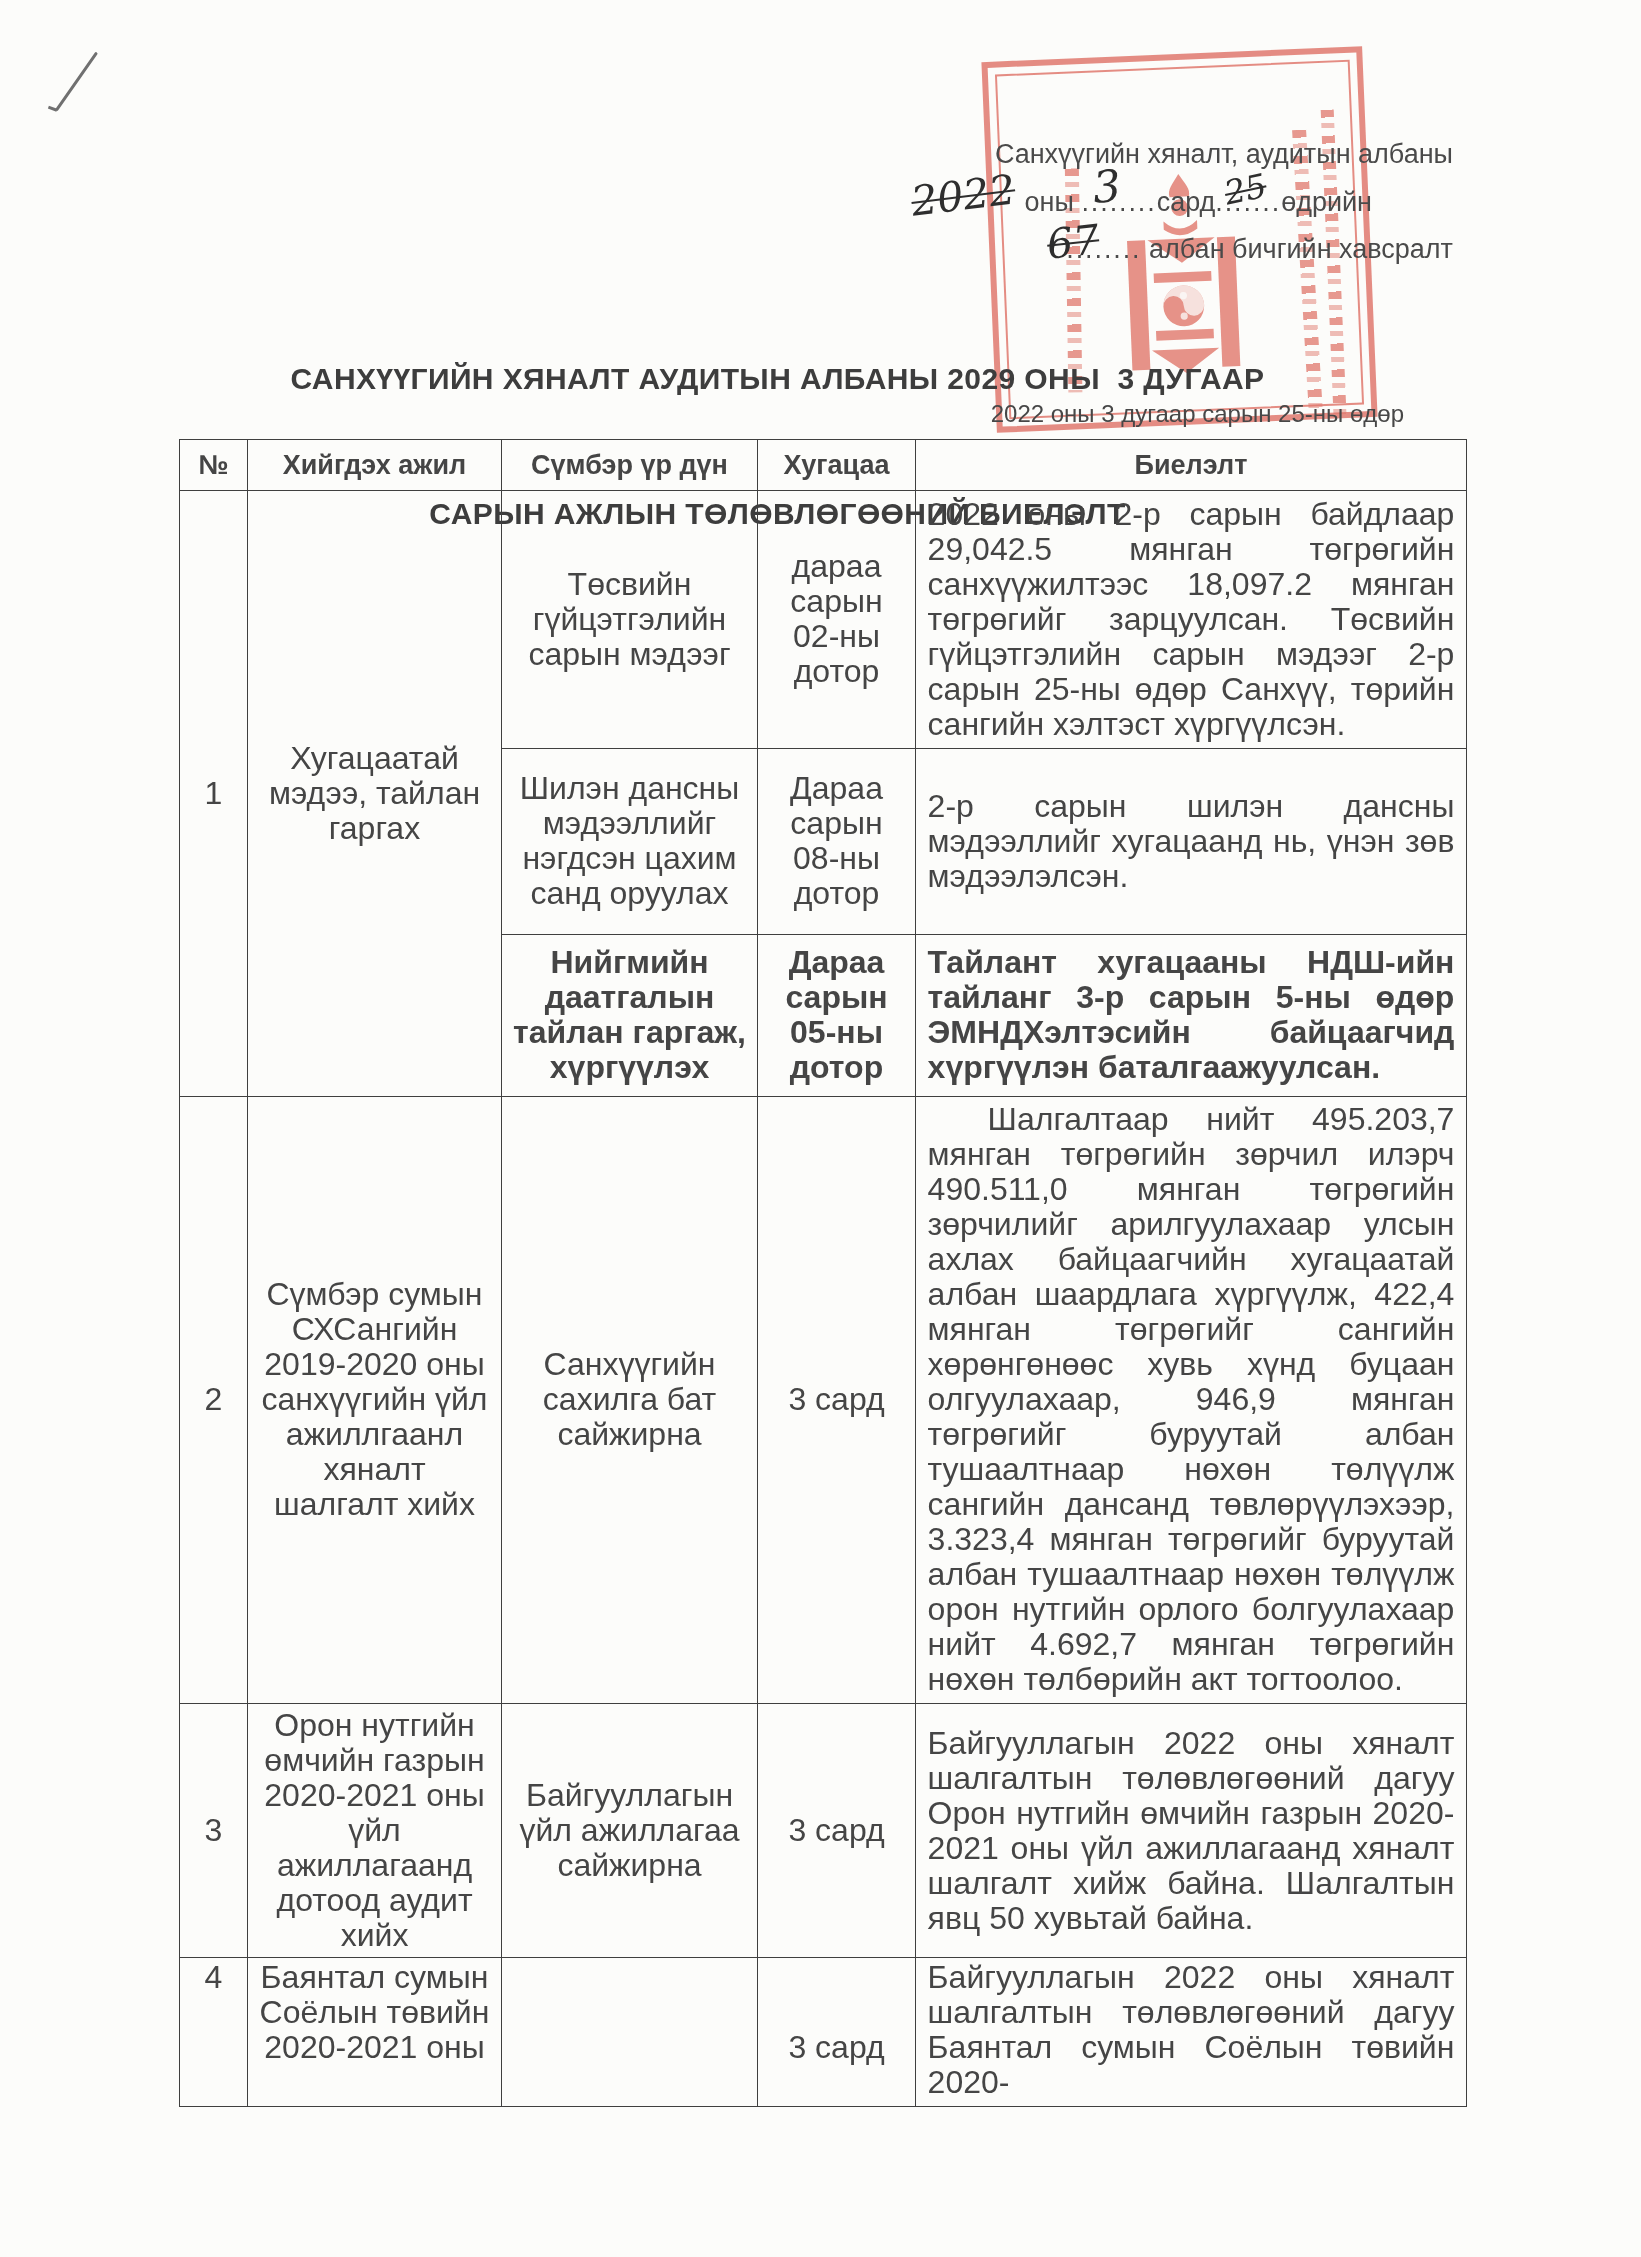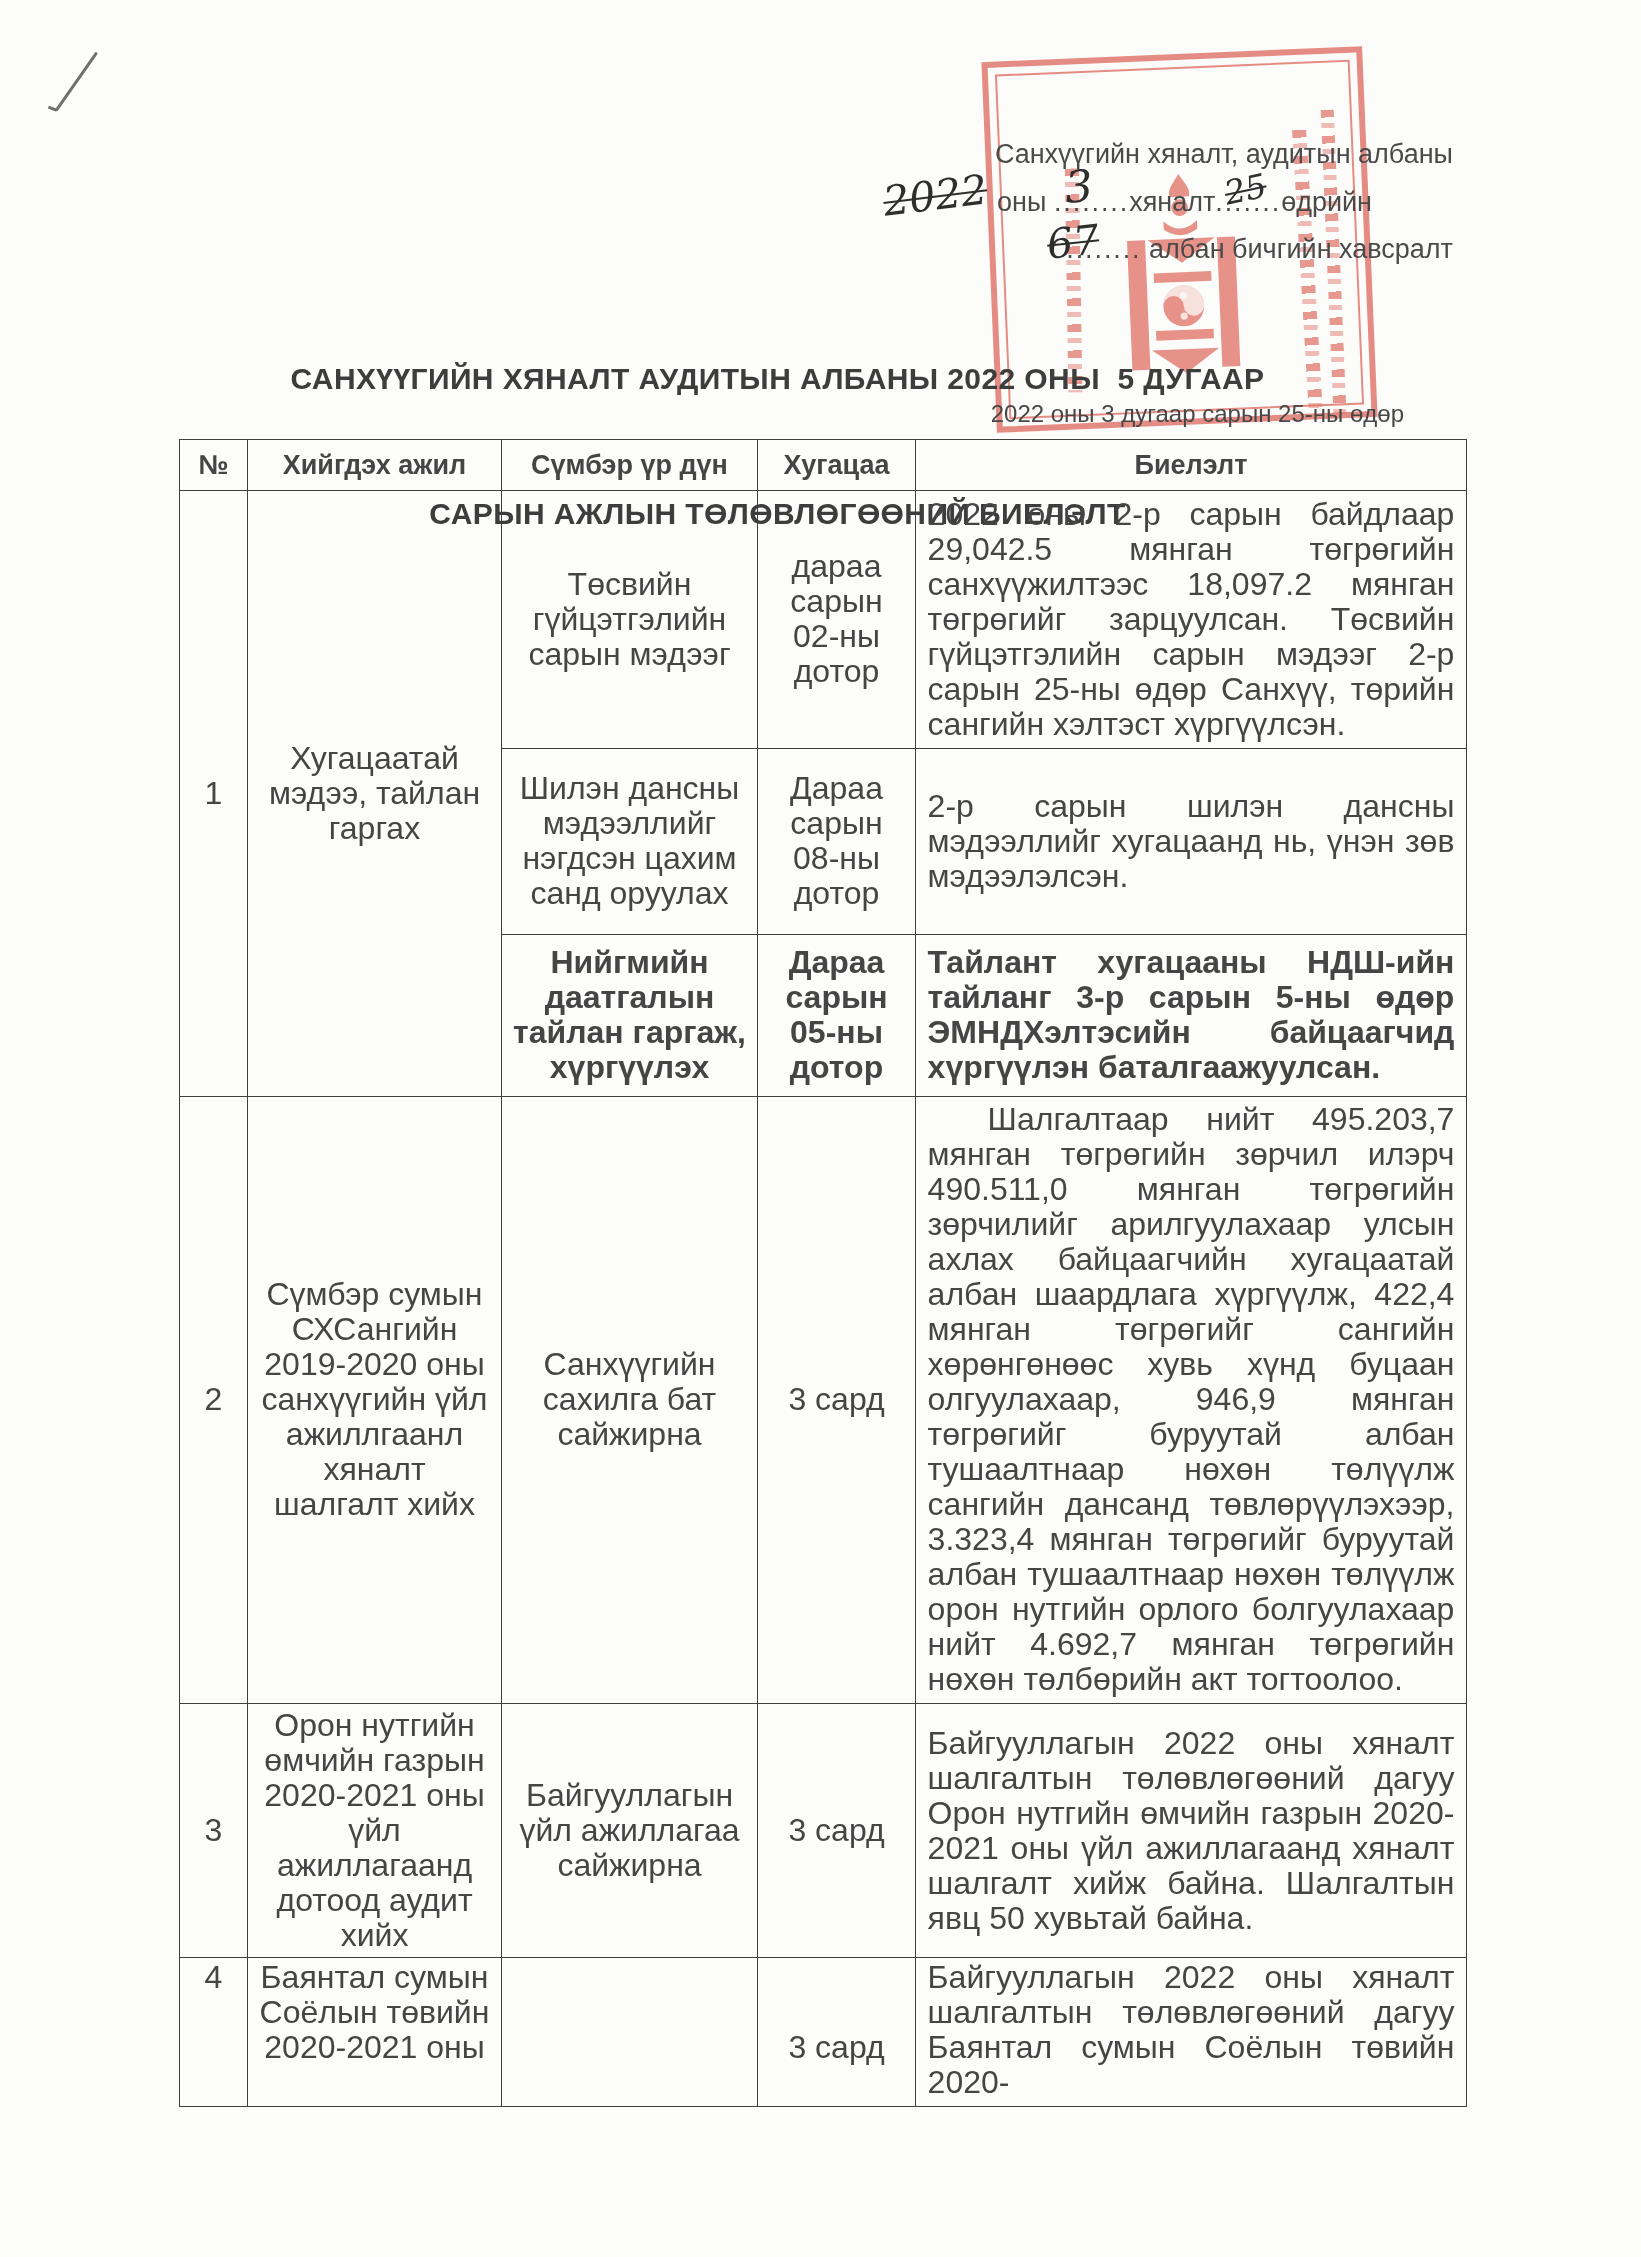--- a/index.html
+++ b/index.html
@@ -95,29 +95,29 @@
         <circle cx="50" cy="118.5" r="3"></circle>
       </g>
     </svg>
   </div>
 
   <div class="header-block">
     <div class="h-line1">
       <span>Санхүүгийн хяналт, аудитын албаны</span>
     </div>
     <div class="h-line2">
-      <span class="hw hw-year hw-strike">2022</span><span>оны </span><span class="dots">........</span><span class="hw hw-month">3</span><span>хяналт</span><span class="dots">.......</span><span class="hw hw-day hw-strike">25</span><span>өдрийн</span>
+      <span class="hw hw-year hw-strike">2022</span><span>оны </span><span class="dots">........</span><span class="hw hw-month">3</span><span>сард</span><span class="dots">.......</span><span class="hw hw-day hw-strike">25</span><span>өдрийн</span>
     </div>
     <div class="h-line3">
       <span class="hw hw-ref hw-strike">67</span><span class="dots">........</span><span> албан бичгийн хавсралт</span>
     </div>
   </div>
 
   <div class="title">
-    <div>САНХҮҮГИЙН ХЯНАЛТ АУДИТЫН АЛБАНЫ 2022 ОНЫ  5 ДУГААР</div>
+    <div>САНХҮҮГИЙН ХЯНАЛТ АУДИТЫН АЛБАНЫ 2029 ОНЫ  3 ДУГААР</div>
     <div>САРЫН АЖЛЫН ТӨЛӨВЛӨГӨӨНИЙ БИЕЛЭЛТ</div>
   </div>
 
   <div class="caption">2022 оны 3 дугаар сарын 25-ны өдөр</div>
 
   <table>
     <colgroup>
       <col style="width:68px">
         <col style="width:254px">
         <col style="width:256px">

